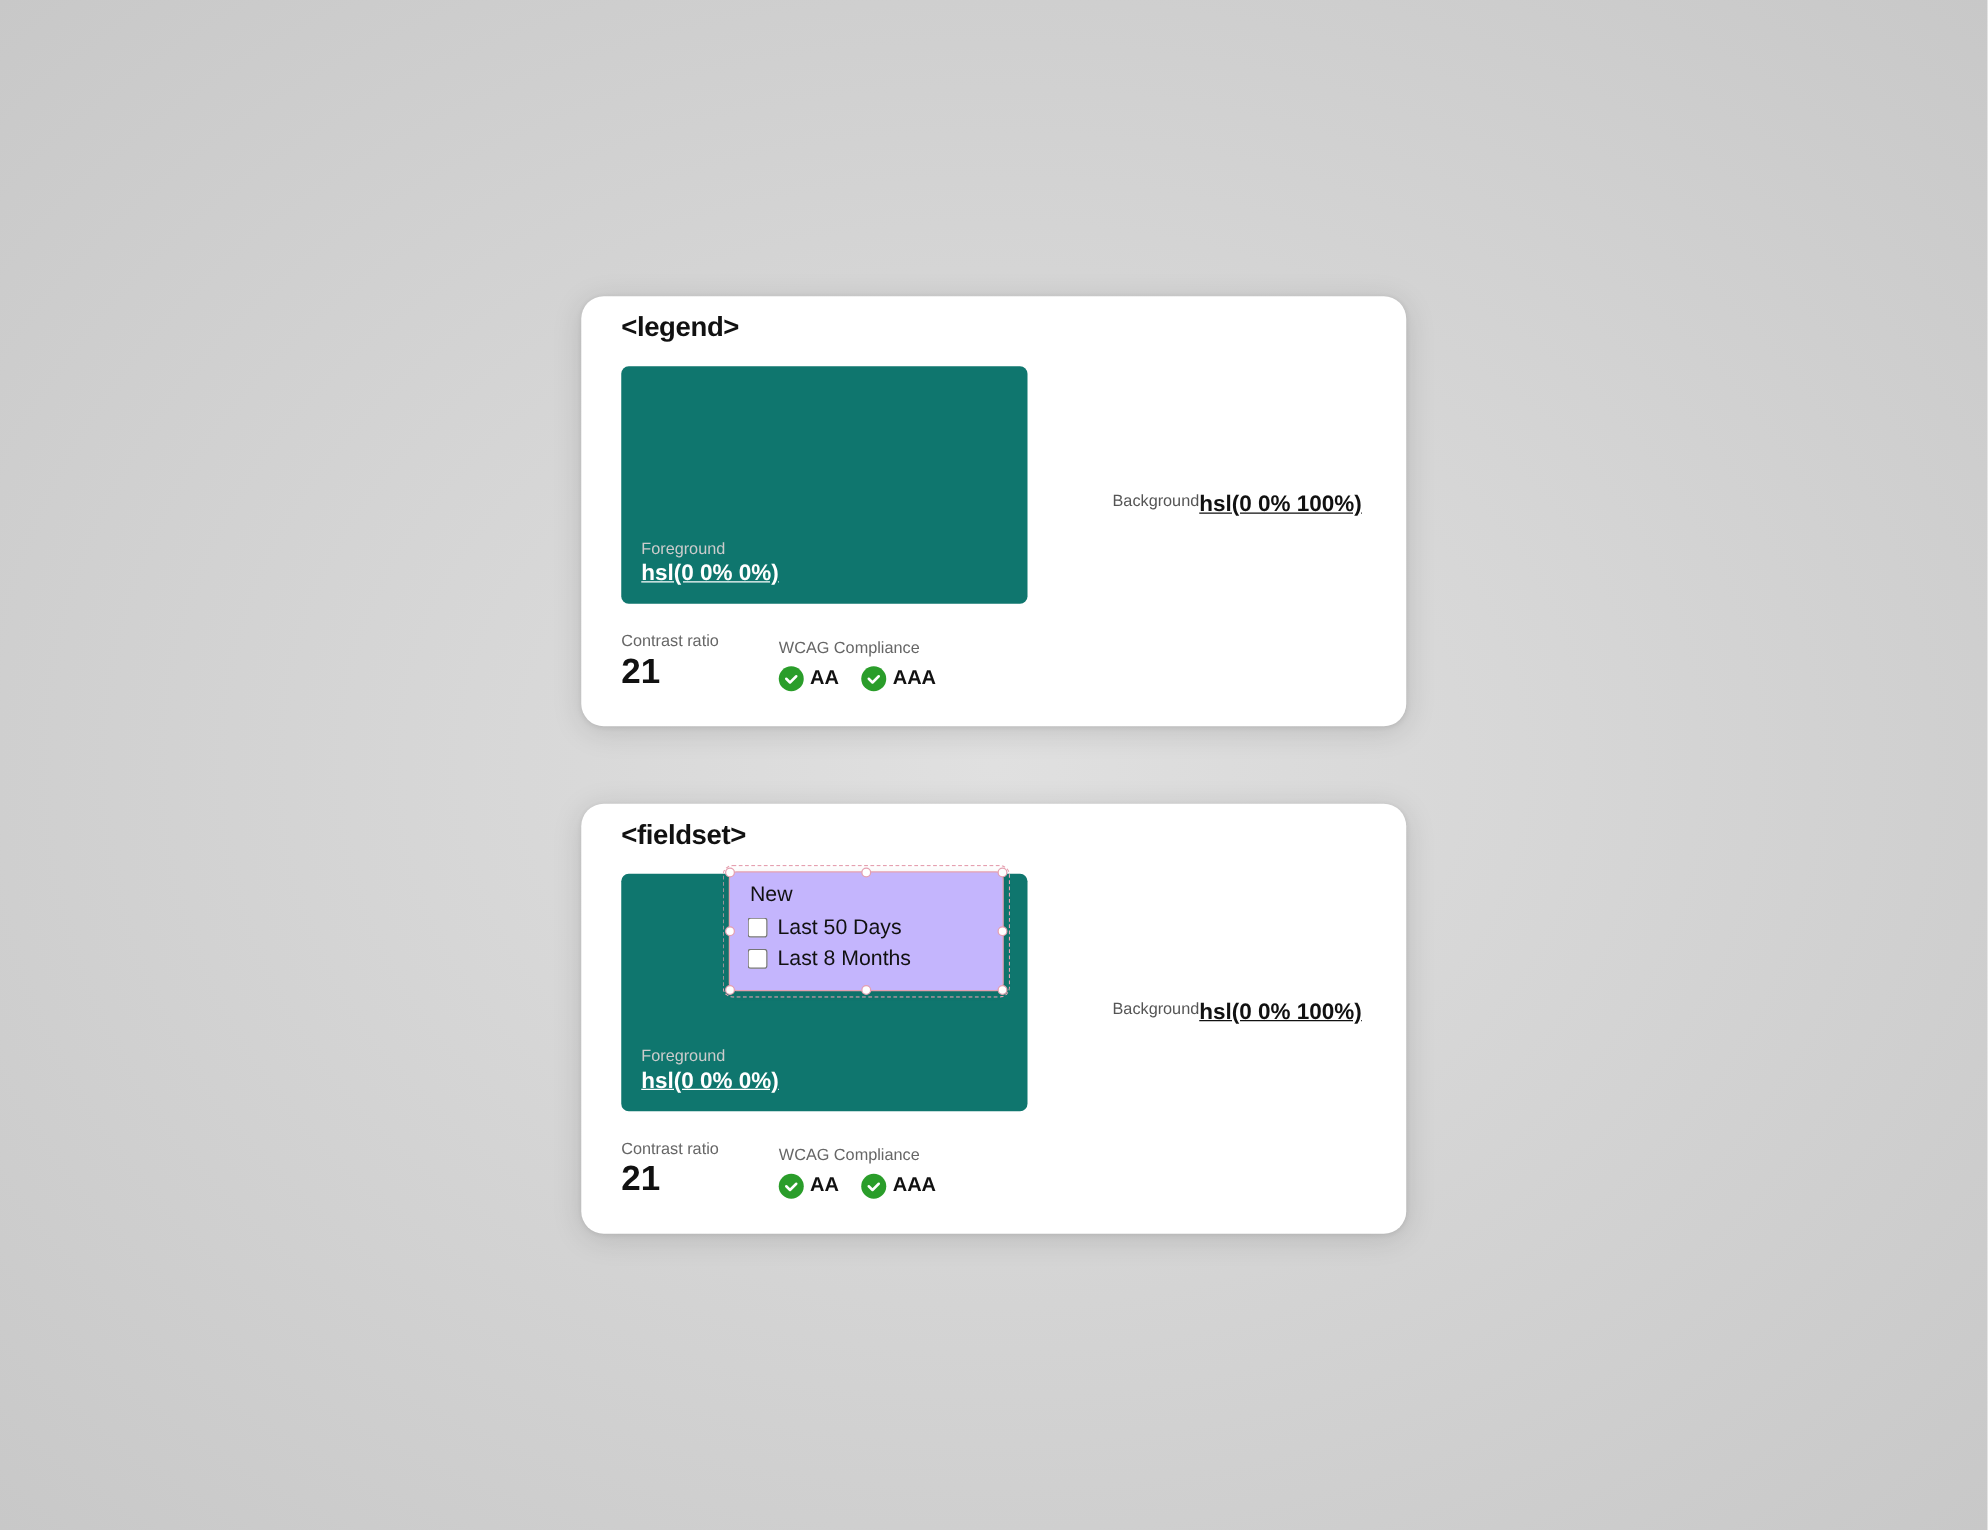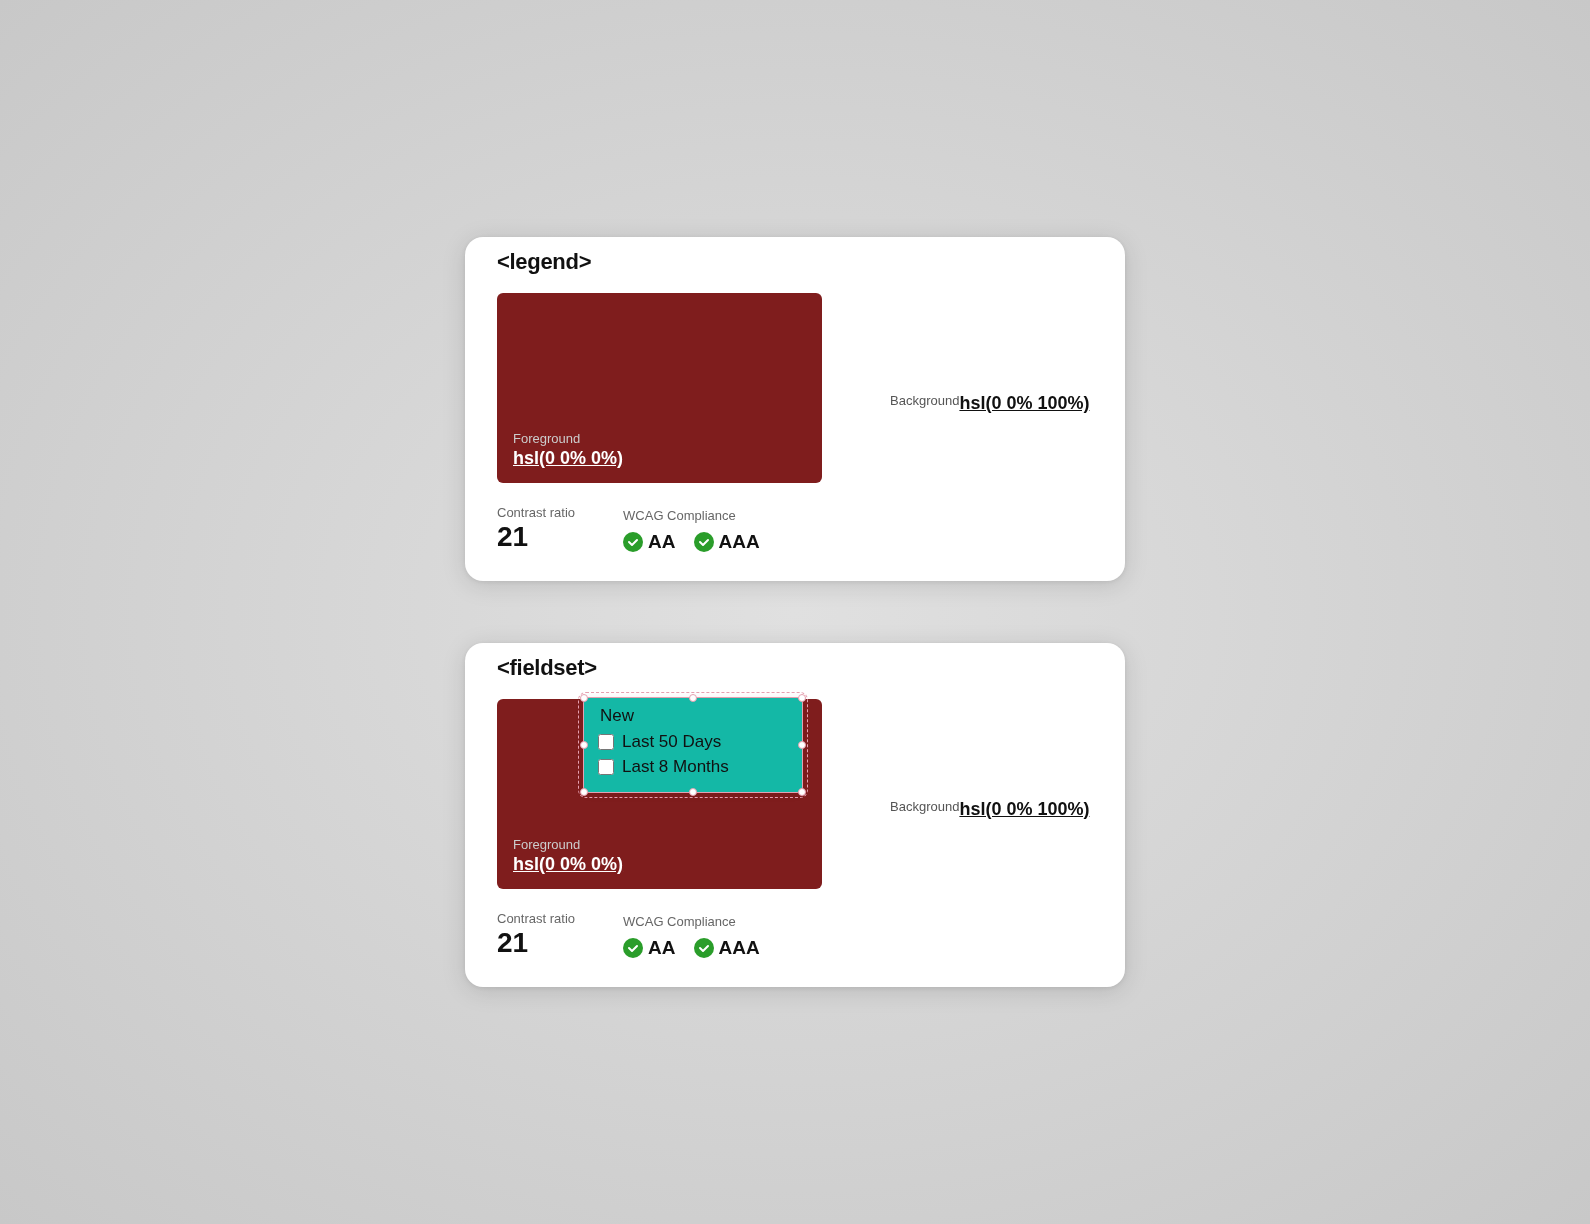--- a/index.html
+++ b/index.html
@@ -36,21 +36,21 @@
       font-size: 22px;
       font-weight: 700;
       color: #111;
       margin-bottom: 18px;
       letter-spacing: -0.3px;
     }
 
     .color-preview {
       width: 325px;
       height: 190px;
-      background: #7f1d1d;
+      background: #0f766e;
       border-radius: 6px;
       position: relative;
       margin-bottom: 18px;
     }
 
     .color-labels-row {
       position: absolute;
       bottom: 0;
       left: 0;
       right: 0;
@@ -145,21 +145,21 @@
       justify-content: center;
       flex-shrink: 0;
     }
 
     .check-circle svg {
       width: 12px;
       height: 12px;
     }
 
     .wcag-label {
-      font-size: 19px;
+      font-size: 16px;
       font-weight: 600;
       color: #111;
     }
 
     
     .preview-row {
       display: flex;
       flex-direction: row;
       gap: 28px;
       align-items: flex-start;
@@ -170,21 +170,21 @@
       flex-direction: column;
       justify-content: flex-end;
       padding-top: 100px;
     }
 
     
     .dropdown-popup {
       position: absolute;
       left: 118px;
       top: 460px;
-      background: #14b8a6;
+      background: #c4b5fd;
       border: 1.5px solid #e5a0b0;
       border-radius: 6px;
       padding: 8px 14px 10px 14px;
       z-index: 10;
       box-shadow: 0 2px 8px rgba(0,0,0,0.07);
       min-width: 220px;
     }
 
     
     .dropdown-popup::before {

